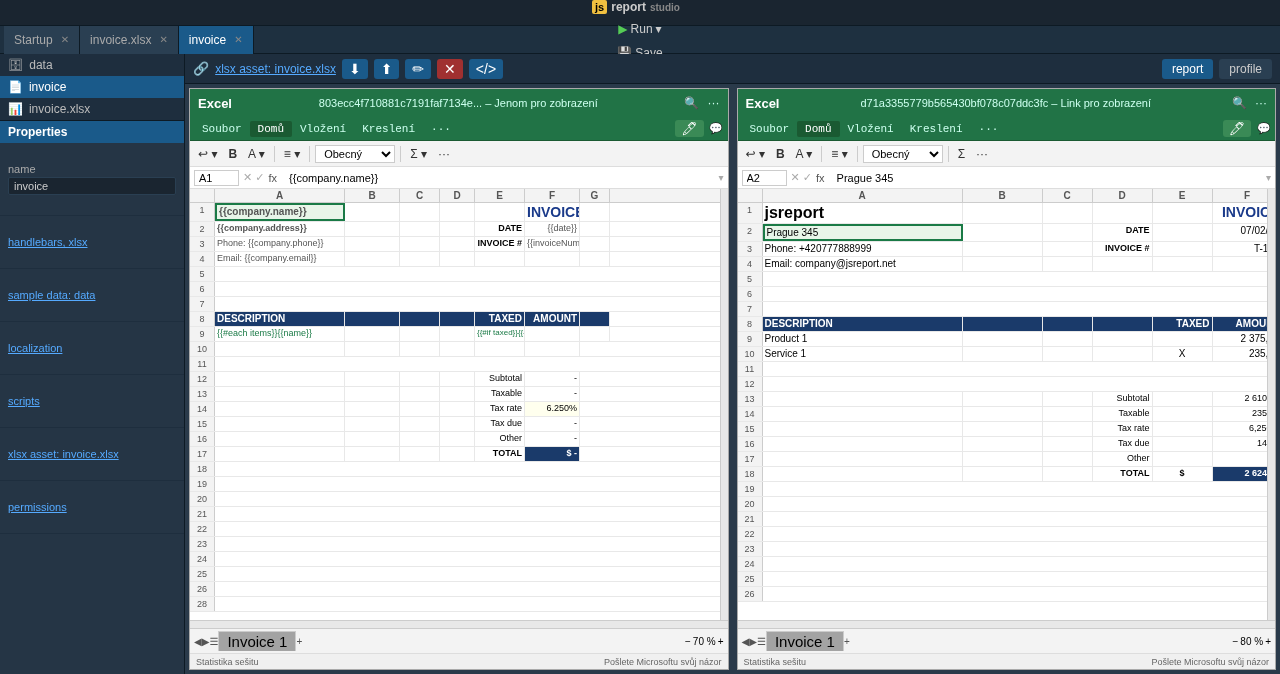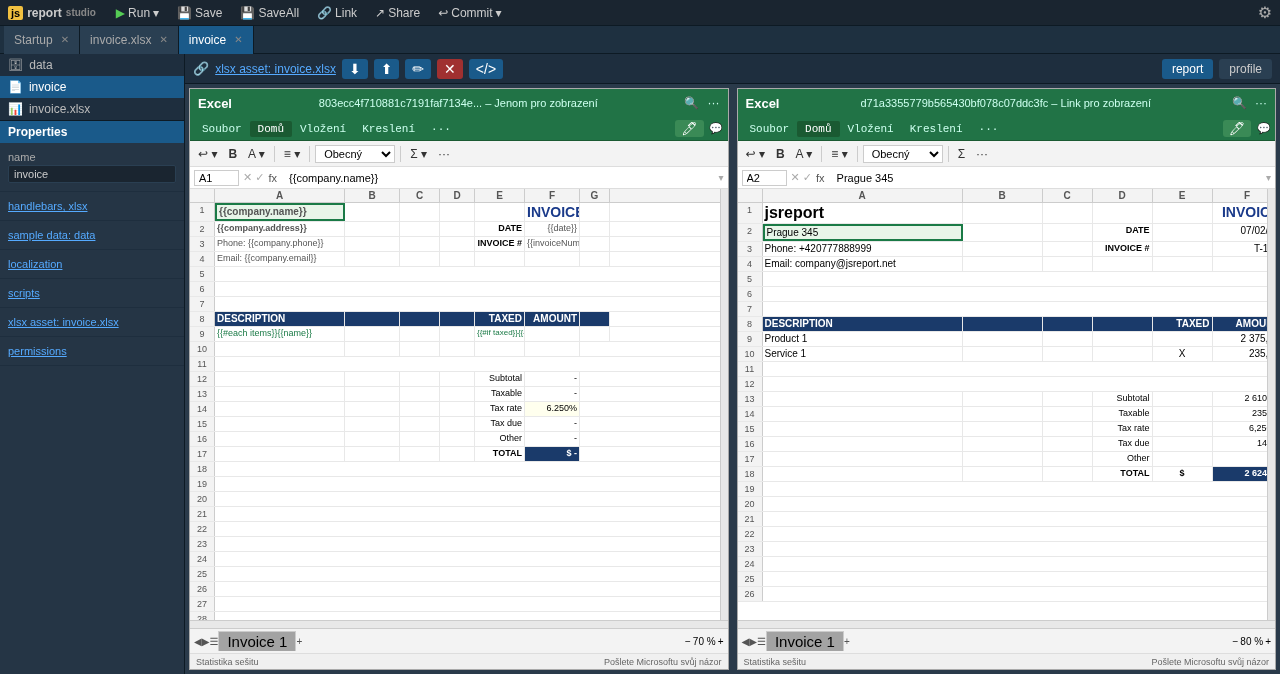--- a/index.html
+++ b/index.html
@@ -1,19 +1,19 @@
 <!DOCTYPE html>
 <html><head>
   <meta charset="utf-8">
   <style>
     * { box-sizing: border-box; margin: 0; padding: 0; }
     body { font-family: Arial, sans-serif; font-size: 12px; background: #1e2a35; color: #ccc; overflow: hidden; width: 1280px; height: 674px; }
 
     
-    .top-bar { display: flex; align-items: center; background: #1a2530; height: 26px; padding: 0 8px; gap: 6px; border-bottom: 1px solid #0d1a24; }
+    .top-bar { display: flex; align-items: center; background: #1a2530; height: 26px; padding: 0 8px; gap: 6px; border-bottom: 1px solid #0d1a24; flex-direction: column; }
     .top-bar-logo { display: flex; align-items: center; gap: 4px; color: #fff; font-size: 13px; font-weight: bold; margin-right: 8px; }
     .top-bar-logo .js { background: #f0c040; color: #000; font-weight: bold; font-size: 11px; padding: 1px 3px; border-radius: 2px; }
     .top-bar-logo .report-text { color: #ccc; font-size: 12px; }
     .top-bar-logo .studio-text { color: #888; font-size: 10px; }
     .top-bar-btn { display: flex; align-items: center; gap: 3px; color: #ccc; background: none; border: none; cursor: pointer; font-size: 12px; padding: 2px 6px; border-radius: 3px; }
     .top-bar-btn .play-icon { color: #5c5; }
     .spacer { flex: 1; }
     .gear-icon { color: #aaa; font-size: 16px; cursor: pointer; }
 
     
@@ -26,21 +26,21 @@
     .main-layout { display: flex; height: calc(674px - 26px - 28px); }
 
     
     .sidebar { width: 185px; background: #1e2e3e; border-right: 1px solid #0d1a24; display: flex; flex-direction: column; overflow: hidden; }
     .sidebar-item { display: flex; align-items: center; gap: 6px; padding: 4px 8px; cursor: pointer; color: #bbb; font-size: 12px; }
     .sidebar-item.active { background: #1a5a8a; color: #fff; }
 
     
     .properties-panel { background: #253545; border-top: 1px solid #0d1a24; flex: 1; padding: 0; }
     .properties-header { background: #1a5a8a; color: #fff; padding: 4px 8px; font-size: 12px; font-weight: bold; }
-    .prop-row { padding: 8px 8px; border-bottom: 1px solid #1e2e3e; }
+    .prop-row { padding: 20px 8px; border-bottom: 1px solid #1e2e3e; }
     .prop-label { color: #aaa; font-size: 11px; margin-bottom: 2px; }
     .prop-value { background: #1a2530; color: #ccc; font-size: 11px; padding: 2px 5px; border-radius: 2px; width: 100%; border: 1px solid #2a3f52; }
     .prop-link { color: #5af; font-size: 11px; text-decoration: underline; cursor: pointer; }
 
     
     .content-area { flex: 1; display: flex; flex-direction: column; background: #2a3a4a; overflow: hidden; }
 
     
     .asset-bar { display: flex; align-items: center; gap: 6px; padding: 4px 8px; background: #1e2e3e; border-bottom: 1px solid #0d1a24; height: 30px; }
     .asset-link { color: #5af; font-size: 12px; text-decoration: underline; cursor: pointer; }
@@ -460,23 +460,20 @@
               <div class="excel-row">
                   <div class="excel-row-num">24</div>
                 </div>
               <div class="excel-row">
                   <div class="excel-row-num">25</div>
                 </div>
               <div class="excel-row">
                   <div class="excel-row-num">26</div>
                 </div>
               <div class="excel-row">
-                  <div class="excel-row-num">27</div>
-                </div>
-              <div class="excel-row">
                   <div class="excel-row-num">28</div>
                 </div>
 
             </div>
           </div>
           <div class="fake-scrollbar-v"></div>
         </div>
 
         <div class="fake-scrollbar-h"></div>
         <div style="display:flex; align-items:center; background:#f3f3f3; border-top:1px solid #ccc; padding:2px 4px; font-size:10px;">

